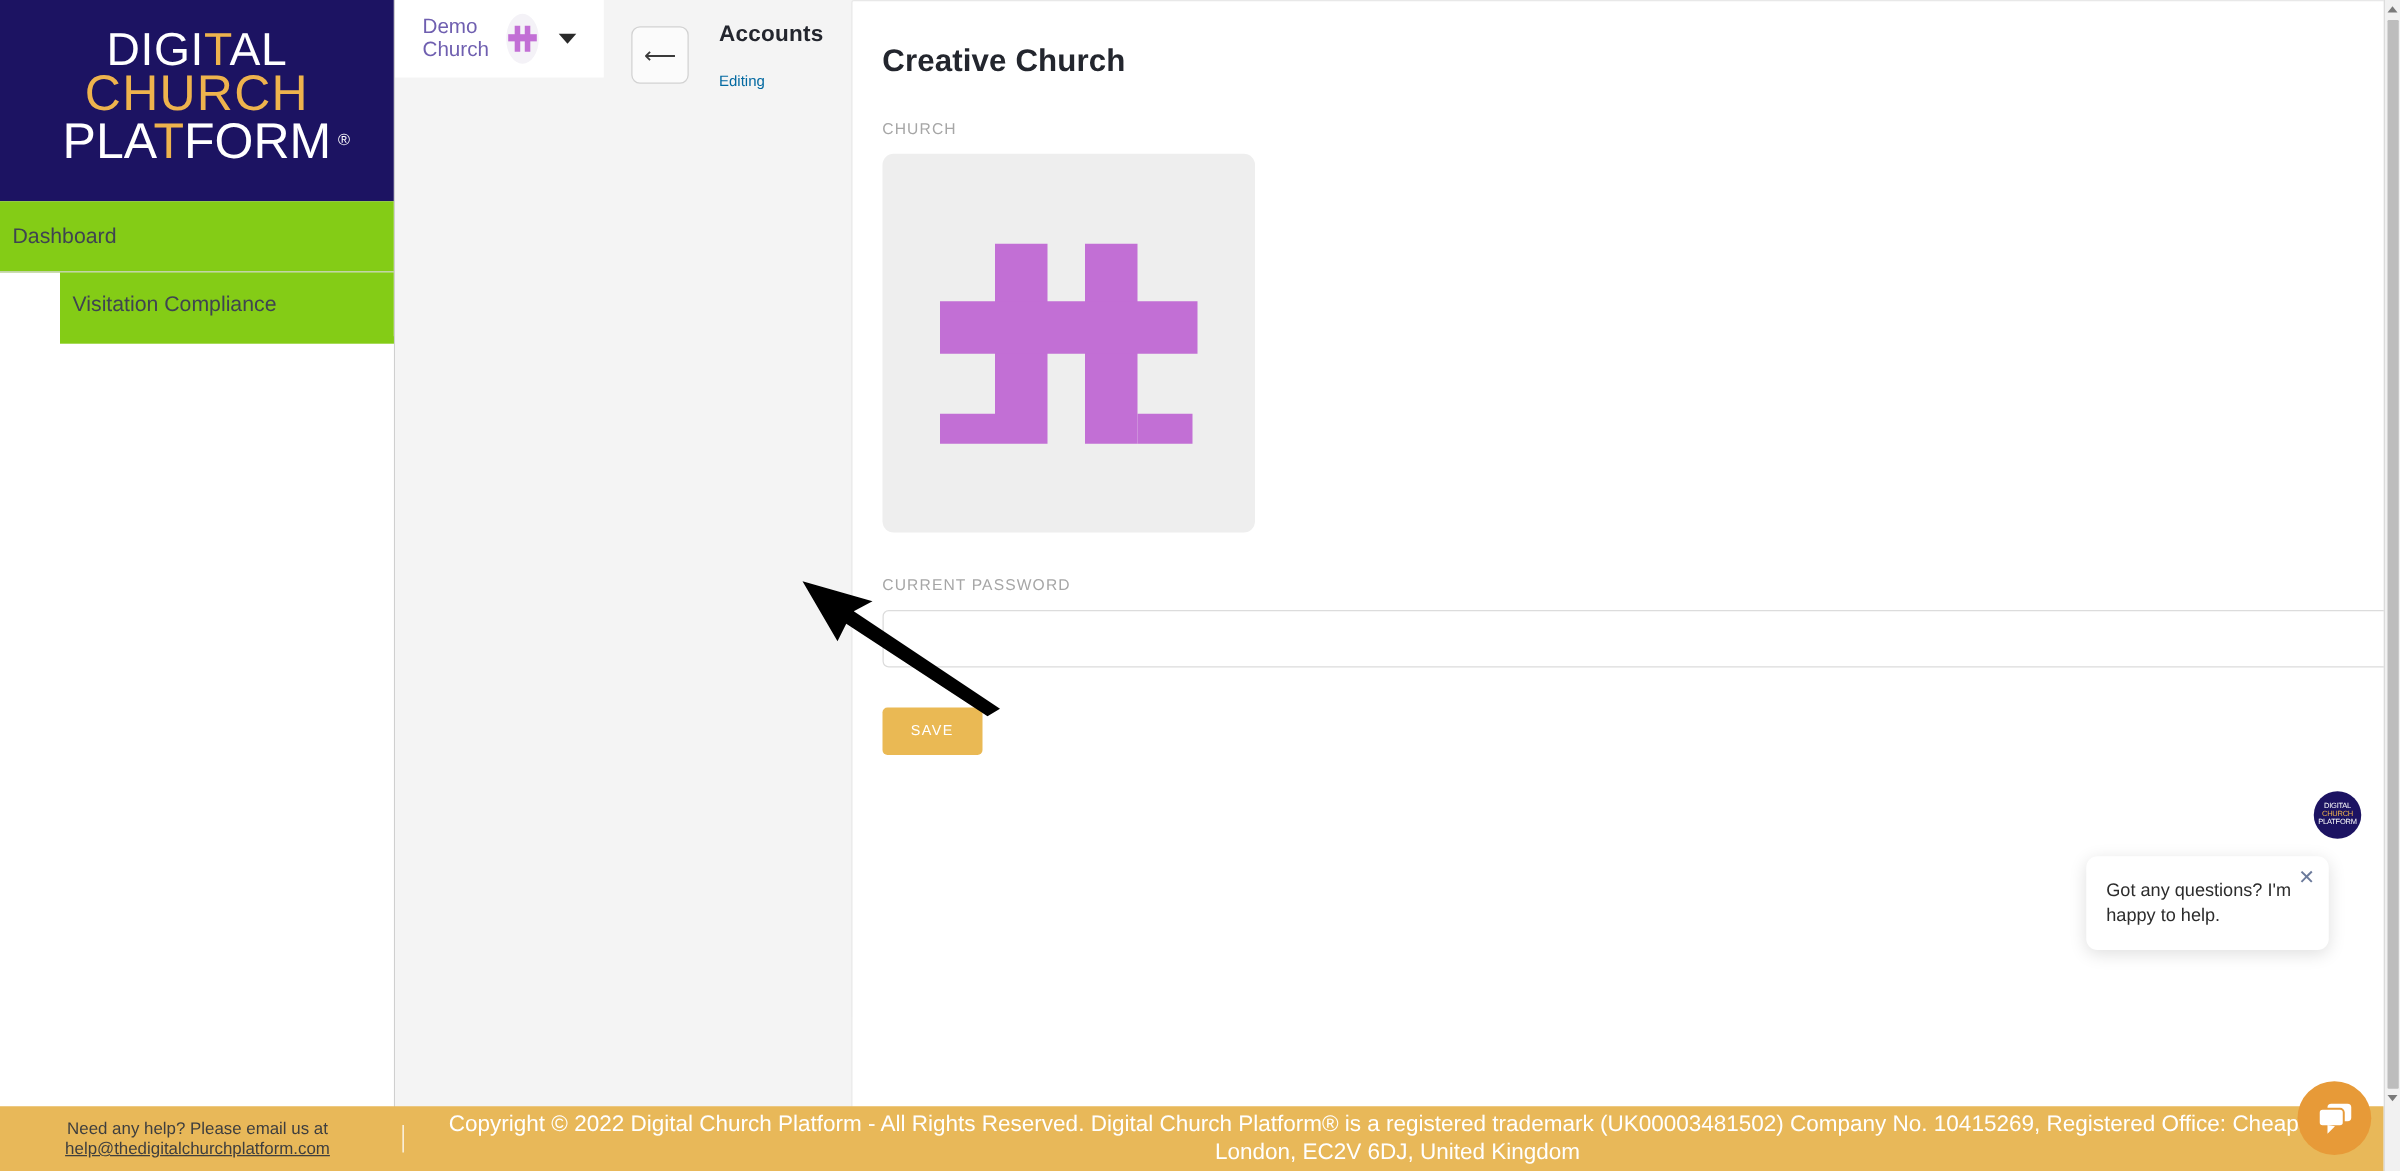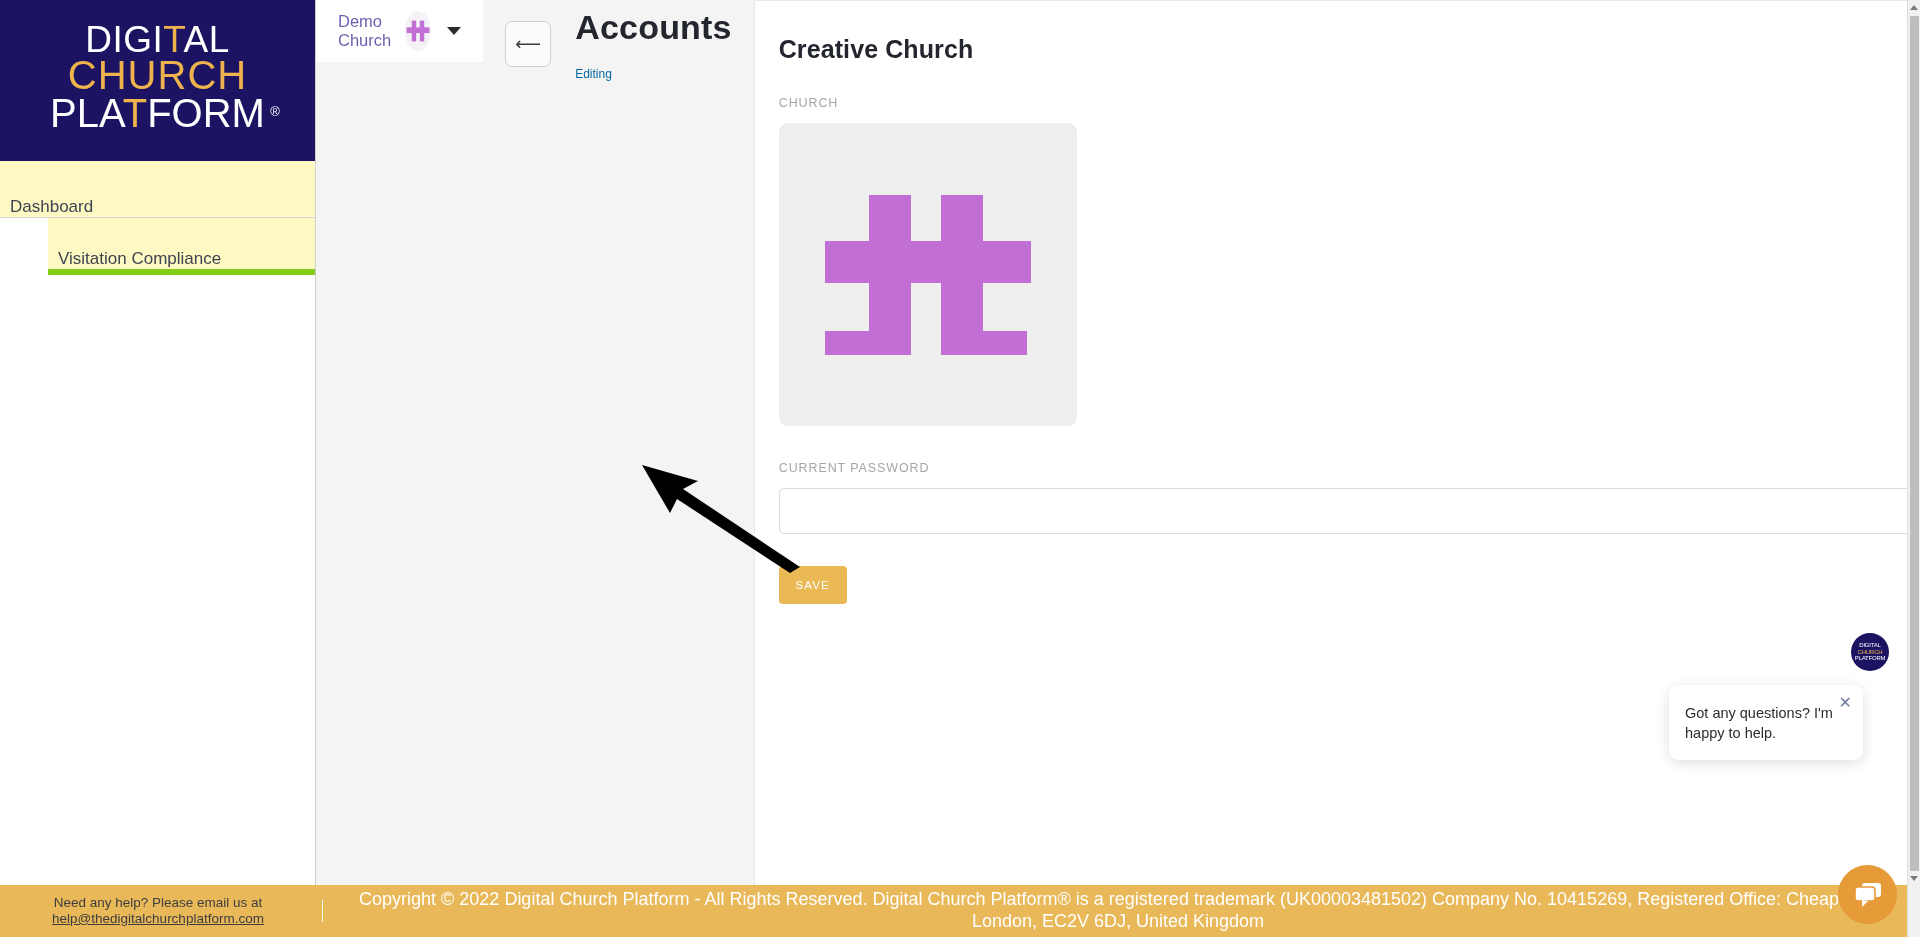--- a/index.html
+++ b/index.html
@@ -56,25 +56,25 @@
     position: absolute;
     right: -15px;
     bottom: 14px;
     font-size: 13px;
     color: #ffffff;
   }
 
   .nav-item {
     height: 57px;
     display: flex;
-    align-items: flex-end;
+    align-items: center;
     padding-left: 10px;
     font-size: 17px;
     color: #3f4451;
-    background: #fef9c3;
+    background: #84cc16;
     cursor: pointer;
   }
   .nav-item.first { border-bottom: 1px solid #d6d6d6; }
   .nav-item.second { border-bottom: 6px solid #84cc16; margin-left: 48px; }
   .nav-rest { flex: 1; background: #ffffff; }
 
   
   .main {
     flex: 1;
     min-width: 0;
@@ -127,21 +127,21 @@
     display: flex; align-items: center; justify-content: center;
     cursor: pointer;
     margin-right: 24px;
   }
   .back-arrow {
     font-size: 18px;
     color: #3a3a3a;
     line-height: 1;
   }
   .page-title {
-    font-size: 34px;
+    font-size: 18px;
     font-weight: bold;
     color: #23262e;
     letter-spacing: 0.2px;
   }
   .page-sub {
     font-size: 12px;
     color: #0369a1;
     margin-top: 20px;
   }
 
@@ -184,21 +184,21 @@
     border: 1px solid #dcdcdc;
     border-radius: 5px;
     background: #ffffff;
     font-size: 15px;
     color: #333;
     padding: 0 12px;
     outline: none;
   }
   .save-btn {
     margin-top: 32px;
-    width: 68px; height: 38px;
+    width: 80px; height: 38px;
     background: #eab954;
     border: none;
     border-radius: 4px;
     color: #ffffff;
     font-size: 11.5px;
     letter-spacing: 1.1px;
     font-family: "Liberation Sans", sans-serif;
     cursor: pointer;
   }
 

